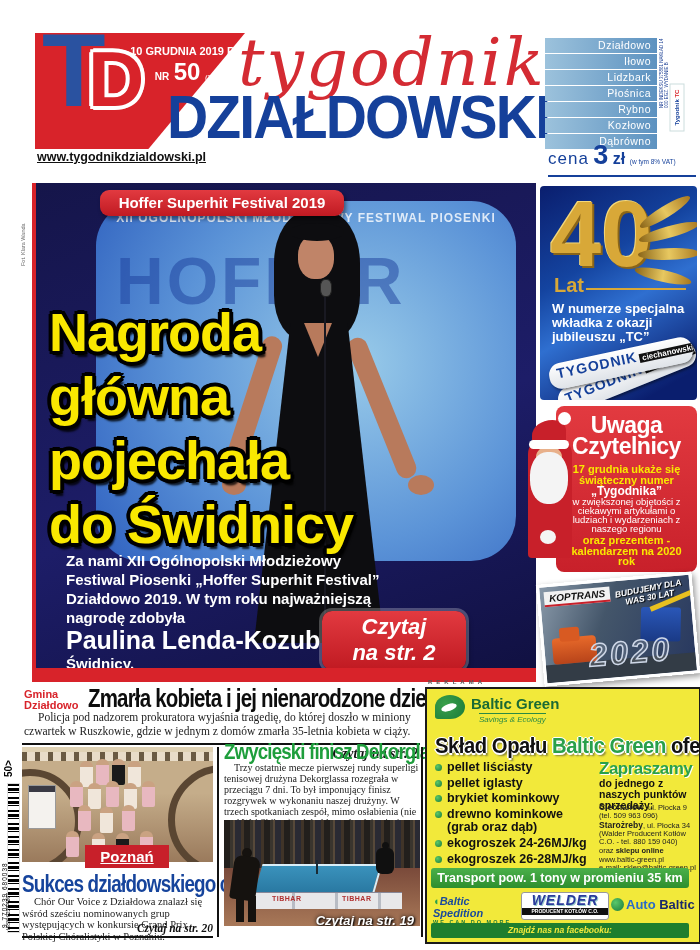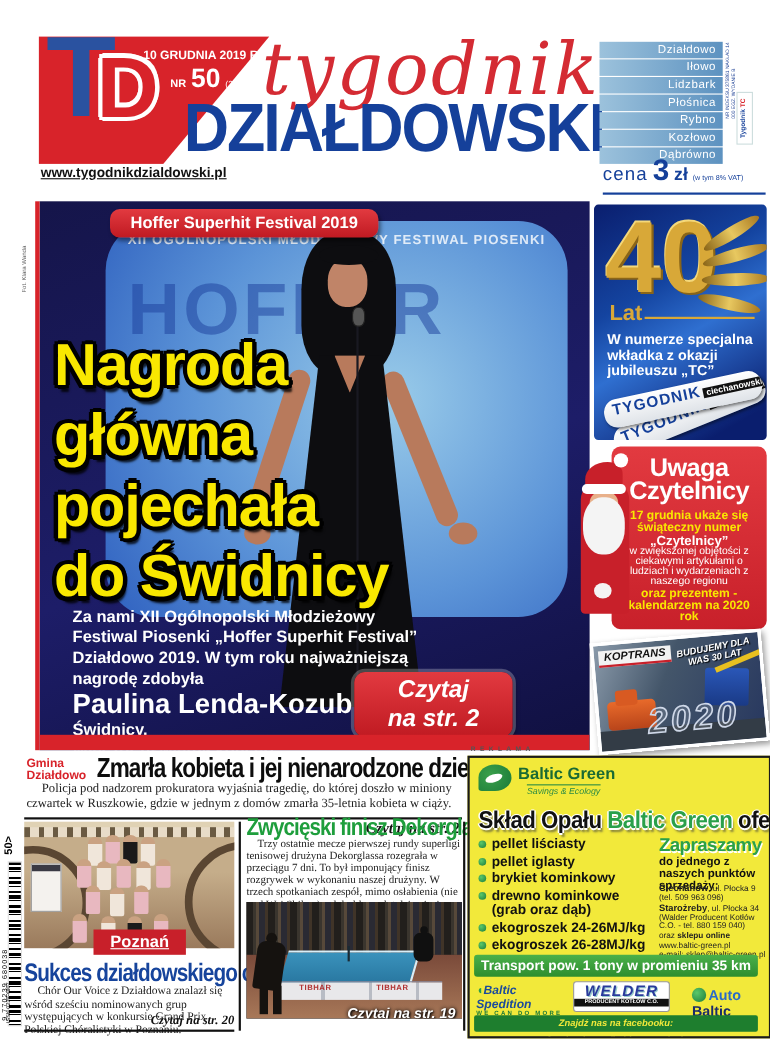--- a/index.html
+++ b/index.html
@@ -195,21 +195,21 @@
   #ad-transport{left:4px;top:179px;width:258px;height:20px;background:linear-gradient(#4ab04a,#2e8e2e);
     border-radius:3px;color:#fff;font-weight:bold;font-size:12.5px;text-align:center;line-height:20px;}
   #ad-logo1{left:6px;top:206px;width:80px;}
   #ad-logo1 .l1{font-size:11px;font-weight:800;font-style:italic;color:#1a4a9c;}
   #ad-logo1 .l1 .sw{color:#2aa04a;}
   #ad-logo1 .l2{font-size:5.5px;letter-spacing:2px;color:#1a7a3a;font-weight:bold;}
   #ad-logo2{left:94px;top:203px;width:86px;height:26px;background:#fff;border:1px solid #999;border-radius:3px;text-align:center;}
   #ad-logo2 .w1{font-size:14px;font-weight:800;font-style:italic;color:#2a3a9c;letter-spacing:1px;line-height:15px;
     text-shadow:1px 1px 0 #9cc;}
   #ad-logo2 .w2{font-size:5px;font-weight:bold;color:#fff;background:#111;line-height:7px;}
-  #ad-logo3{left:202px;top:208px;font-size:13px;font-weight:800;}
+  #ad-logo3{left:184px;top:208px;font-size:13px;font-weight:800;}
   #ad-logo3 .a{color:#2a6ac8;} #ad-logo3 .b{color:#1a2a6a;}
   #ad-logo3 .ic{display:inline-block;width:13px;height:13px;border-radius:50%;vertical-align:-2px;
     background:radial-gradient(circle at 35% 35%,#5ac86a,#1a7a3a);margin-right:2px;}
   #ad-fb{left:4px;top:234px;width:258px;height:15px;background:#1e7e2e;border-radius:2px;color:#f2e93a;
     font-weight:bold;font-style:italic;font-size:8.5px;text-align:center;line-height:15px;}
 </style>
 </head>
 <body>
 
 <div id="page">
@@ -285,21 +285,21 @@
       <span class="tn">TYGODNIK</span><span class="ts">ciechanowski</span>
     </div>
   </div>
 
   <div class="abs" id="notice">
     <div id="notice-title">
       <span>Uwaga</span><br>
       <span>Czytelnicy</span>
     </div>
     <div id="notice-1">17 grudnia ukaże się świąteczny numer</div>
-    <div id="notice-2">„Czytelnicy”</div>
+    <div id="notice-2">„Tygodnika”</div>
     <div id="notice-3">w zwiększonej objętości z ciekawymi artykułami o ludziach i wydarzeniach z naszego regionu</div>
     <div id="notice-4">oraz prezentem - kalendarzem na 2020 rok</div>
   </div>
   <div class="abs" id="santa-body"></div>
   <div class="abs" id="santa-hat"></div>
   <div class="abs" id="santa-pompom"></div>
   <div class="abs" id="santa-face"></div>
   <div class="abs" id="santa-hatband"></div>
   <div class="abs" id="santa-beard"></div>
   <div class="abs" id="santa-glove"></div>

